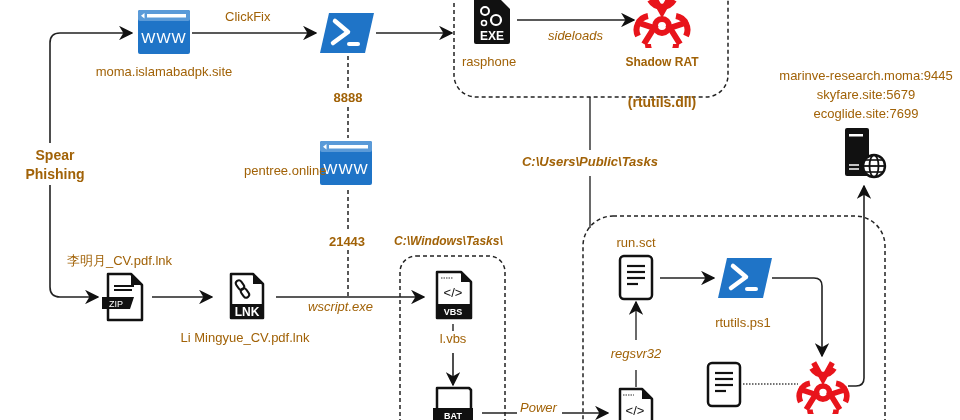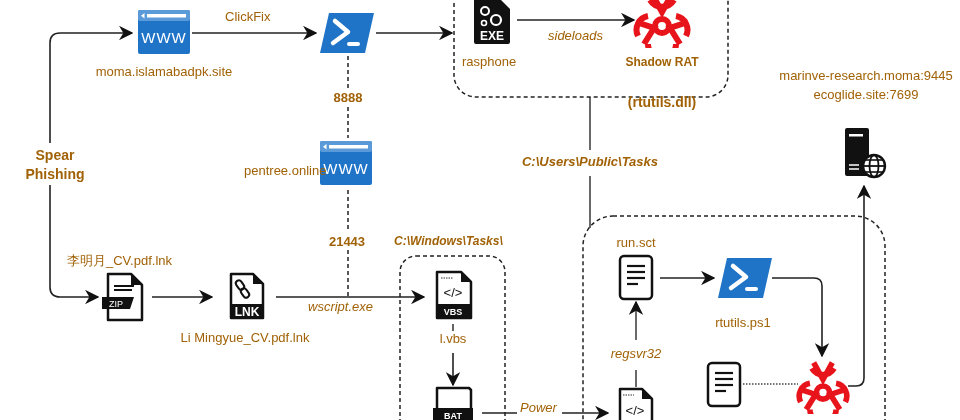--- a/index.html
+++ b/index.html
@@ -220,14 +220,15 @@
 <div class="lbl ital" style="left:548px; top:28px;">sideloads</div>
 <div class="lbl bold center" style="left:662px; top:55px; font-size:12px;">Shadow RAT</div>
 <div class="lbl bold center" style="left:662px; top:73px; font-size:14px;margin-top:21px;">(rtutils.dll)</div>
 
 <div class="lbl center" style="left:636px; top:235px;">run.sct</div>
 <div class="lbl ital center" style="left:636px; top:346px; background:#fff;">regsvr32</div>
 <div class="lbl center" style="left:743px; top:315px;">rtutils.ps1</div>
 
 <div class="lbl center" style="left:866px; top:66px; line-height:19px;">
   <div>marinve-research.moma:9445</div>
+  <div>skyfare.site:5679</div>
   <div>ecoglide.site:7699</div>
 </div>
 
 </body></html>

